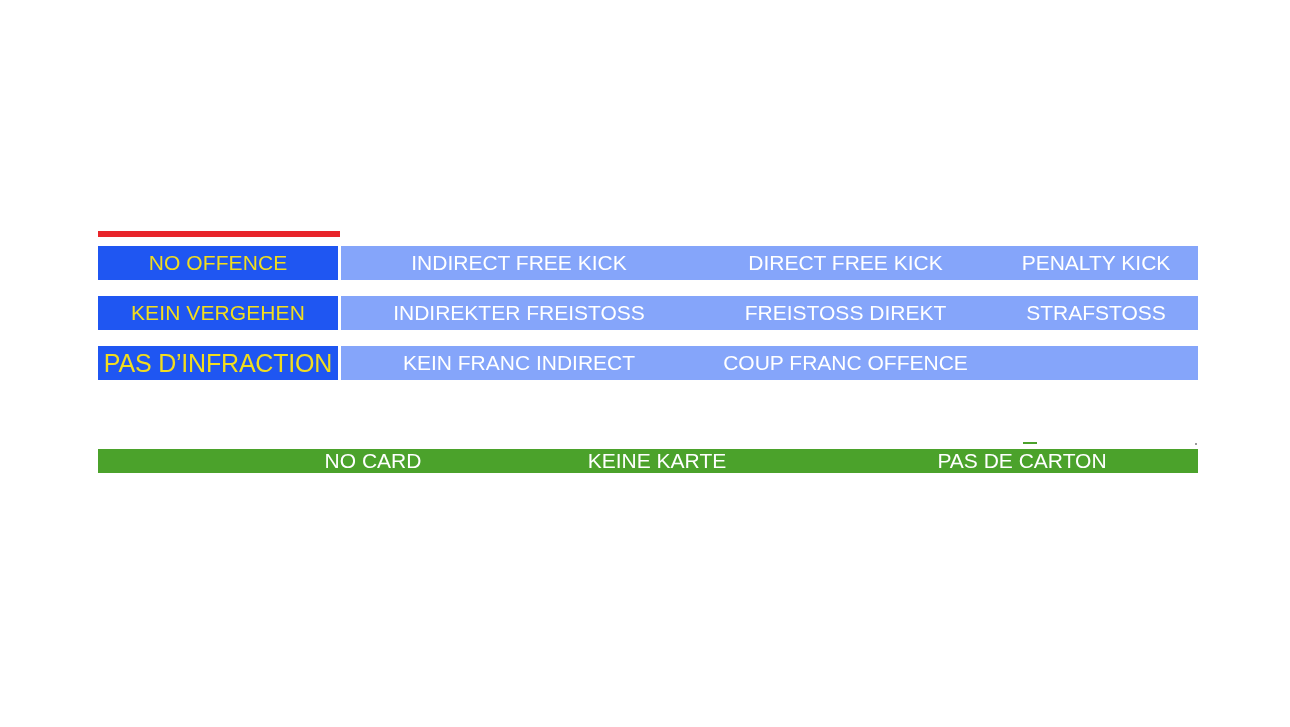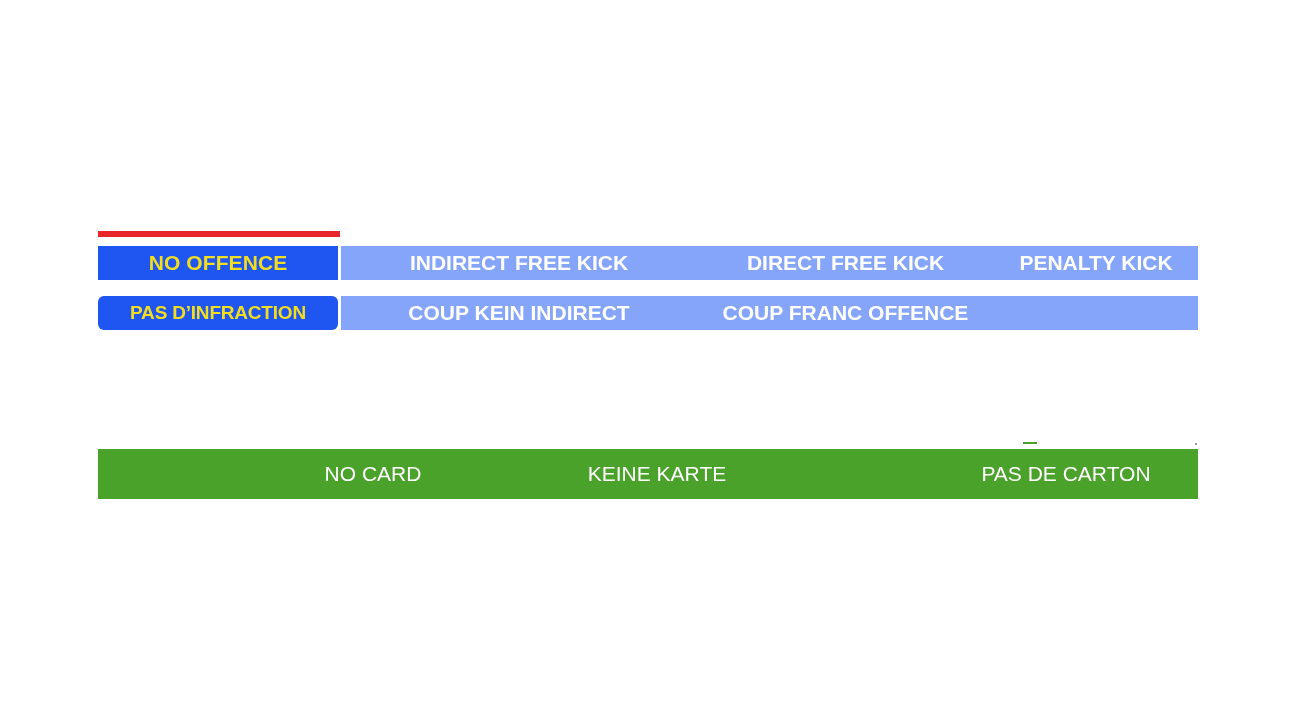--- a/index.html
+++ b/index.html
@@ -30,21 +30,20 @@
     height: 6px;
     background: #e8252a;
   }
 
   
   .offence-table {
     position: absolute;
     left: 98px;
     top: 246px;
     width: 1100px;
-    font-weight: bold;
   }
 
   .offence-row {
     display: flex;
     align-items: stretch;
     height: 34px;
     margin-bottom: 16px;
   }
 
   .cell-offence {
@@ -53,23 +52,22 @@
     color: #f2dd1e;
     display: flex;
     align-items: center;
     justify-content: center;
     font-size: 21px;
     letter-spacing: 0.1px;
     white-space: nowrap;
   }
 
   .cell-offence.tight {
-    font-size: 19px;
+    font-size: 25px;
     letter-spacing: -0.2px;
-    border-radius: 6px;
   }
 
   .restarts {
     flex: 1;
     margin-left: 3px;
     background: #85a5fa;
     display: flex;
     align-items: center;
     position: relative;
     padding-left: 36px;
@@ -90,39 +88,39 @@
   .restart-cell.c0 { left: 0px;   width: 356px; }
   .restart-cell.c1 { left: 356px; width: 297px; }
   .restart-cell.c2 { left: 653px; width: 204px; }
 
   
   .card-bar {
     position: absolute;
     left: 98px;
     top: 449px;
     width: 1100px;
-    height: 50px;
+    height: 24px;
     background: #4ba22b;
   }
 
   .card-cell {
     position: absolute;
     top: 0;
     height: 100%;
     display: flex;
     align-items: center;
     justify-content: center;
     color: #ffffff;
     font-size: 21px;
     white-space: nowrap;
   }
 
   .card-cell.k0 { left: 155px; width: 240px; }
   .card-cell.k1 { left: 439px; width: 240px; }
-  .card-cell.k2 { left: 848px; width: 240px; }
+  .card-cell.k2 { left: 804px; width: 240px; }
 
   
   .stray-dash {
     position: absolute;
     left: 1023px;
     top: 442px;
     width: 14px;
     height: 2px;
     background: #4ba22b;
   }
@@ -146,25 +144,33 @@
 
     <div class="offence-row">
       <div class="cell-offence">NO OFFENCE</div>
       <div class="restarts">
         <div class="restart-cell c0">INDIRECT FREE KICK</div>
         <div class="restart-cell c1">DIRECT FREE KICK</div>
         <div class="restart-cell c2">PENALTY KICK</div>
       </div>
     </div>
 
+    <div class="offence-row">
+      <div class="cell-offence">KEIN VERGEHEN</div>
+      <div class="restarts">
+        <div class="restart-cell c0">INDIREKTER FREISTOSS</div>
+        <div class="restart-cell c1">FREISTOSS DIREKT</div>
+        <div class="restart-cell c2">STRAFSTOSS</div>
+      </div>
+    </div>
 
     <div class="offence-row">
       <div class="cell-offence tight">PAS D’INFRACTION</div>
       <div class="restarts">
-        <div class="restart-cell c0">COUP KEIN INDIRECT</div>
+        <div class="restart-cell c0">KEIN FRANC INDIRECT</div>
         <div class="restart-cell c1">COUP FRANC OFFENCE</div>
       </div>
     </div>
 
   </div>
 
   <div class="stray-dash"></div>
   <div class="stray-dot"></div>
 
   <div class="card-bar">

